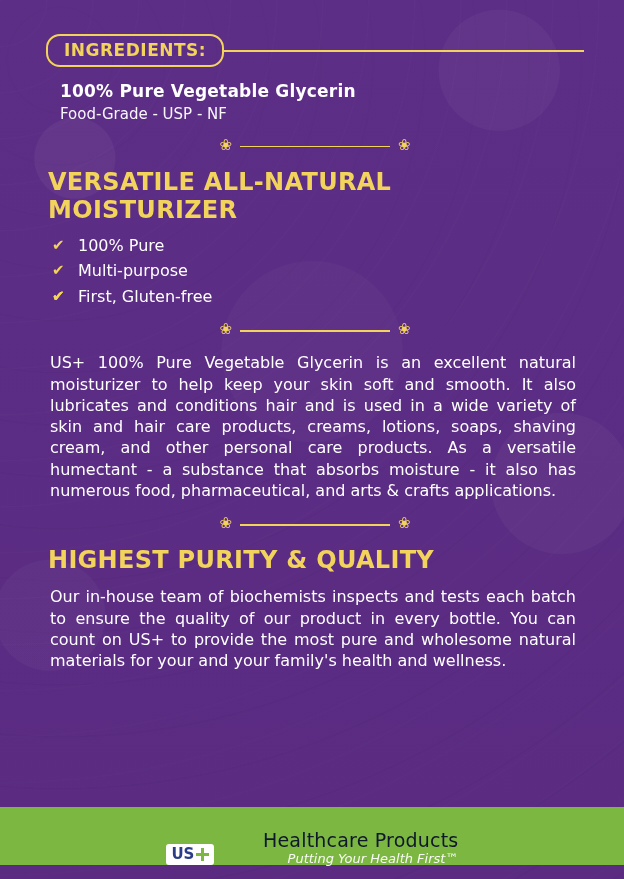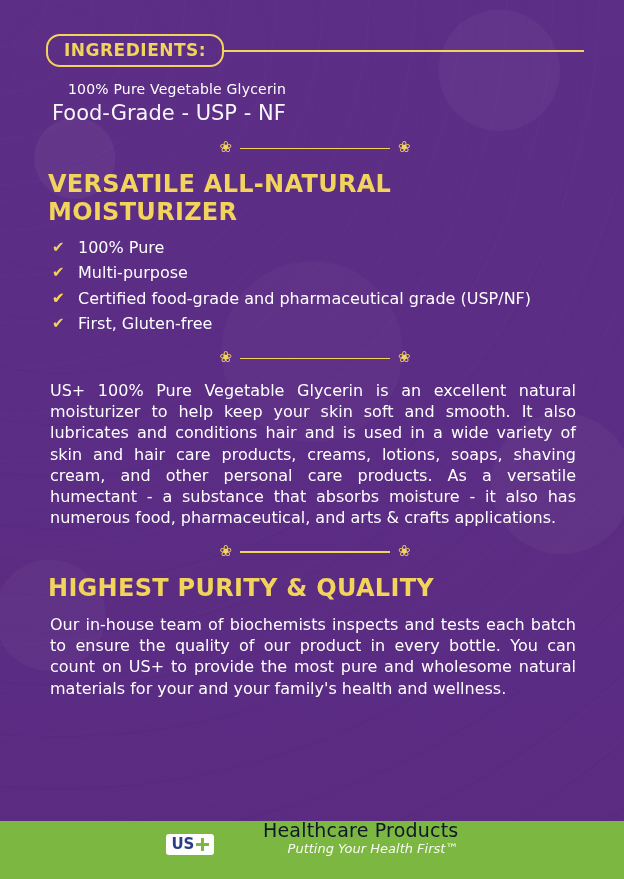--- a/index.html
+++ b/index.html
@@ -60,29 +60,29 @@
   }
   .ingredients-rule {
     flex: 1;
     height: 2px;
     background: #f2d35c;
     margin-left: -2px;
   }
 
   .product-name {
     color: #ffffff;
-    font-size: 14px;
-    font-weight: normal;
-    margin: 6px 0 4px 22px;
+    font-size: 17px;
+    font-weight: bold;
+    margin: 6px 0 4px 14px;
     letter-spacing: 0.2px;
   }
   .product-sub {
     color: #ffffff;
-    font-size: 21px;
-    margin: 0 0 4px 6px;
+    font-size: 15px;
+    margin: 0 0 4px 14px;
     opacity: 0.96;
   }
 
   
   .divider {
     display: flex;
     align-items: center;
     justify-content: center;
     margin: 16px 0 14px 0;
   }
@@ -134,26 +134,26 @@
     font-size: 16px;
     line-height: 1.33;
     text-align: justify;
     margin: 0 8px 0 4px;
   }
 
   
   .footer {
     position: absolute;
     left: 0;
-    bottom: 0;
+    bottom: 14px;
     width: 624px;
     height: 58px;
     background: #7cb742;
     display: flex;
-    align-items: flex-start;
+    align-items: flex-end;
     justify-content: center;
   }
   .footer-inner {
     display: flex;
     align-items: flex-end;
     gap: 9px;
   }
   .logo-box {
     display: flex;
     align-items: center;
@@ -224,21 +224,21 @@
       <span class="orn">❀</span>
       <span class="bar"></span>
       <span class="orn">❀</span>
     </div>
 
     <h2 class="section-title">VERSATILE ALL-NATURAL MOISTURIZER</h2>
     <ul class="check-list">
       <li><span class="tick">✔</span><span>100% Pure</span></li>
       <li><span class="tick">✔</span><span>Multi-purpose</span></li>
       <li><span class="tick">✔</span></li>
-      <li><span class="tick">✔</span><span>Certified food-grade and pharmaceutical grade (USP/NF)</span></li>
+      <li><span class="tick">✔</span></li>
       <li><span class="tick">✔</span><span>First, Gluten-free</span></li>
     </ul>
 
     <div class="divider">
       <span class="orn">❀</span>
       <span class="bar"></span>
       <span class="orn">❀</span>
     </div>
 
     <p class="body-text">US+ 100% Pure Vegetable Glycerin is an excellent natural moisturizer to help keep your skin soft and smooth. It also lubricates and conditions hair and is used in a wide variety of skin and hair care products, creams, lotions, soaps, shaving cream, and other personal care products. As a versatile humectant - a substance that absorbs moisture - it also has numerous food, pharmaceutical, and arts &amp; crafts applications.</p>

